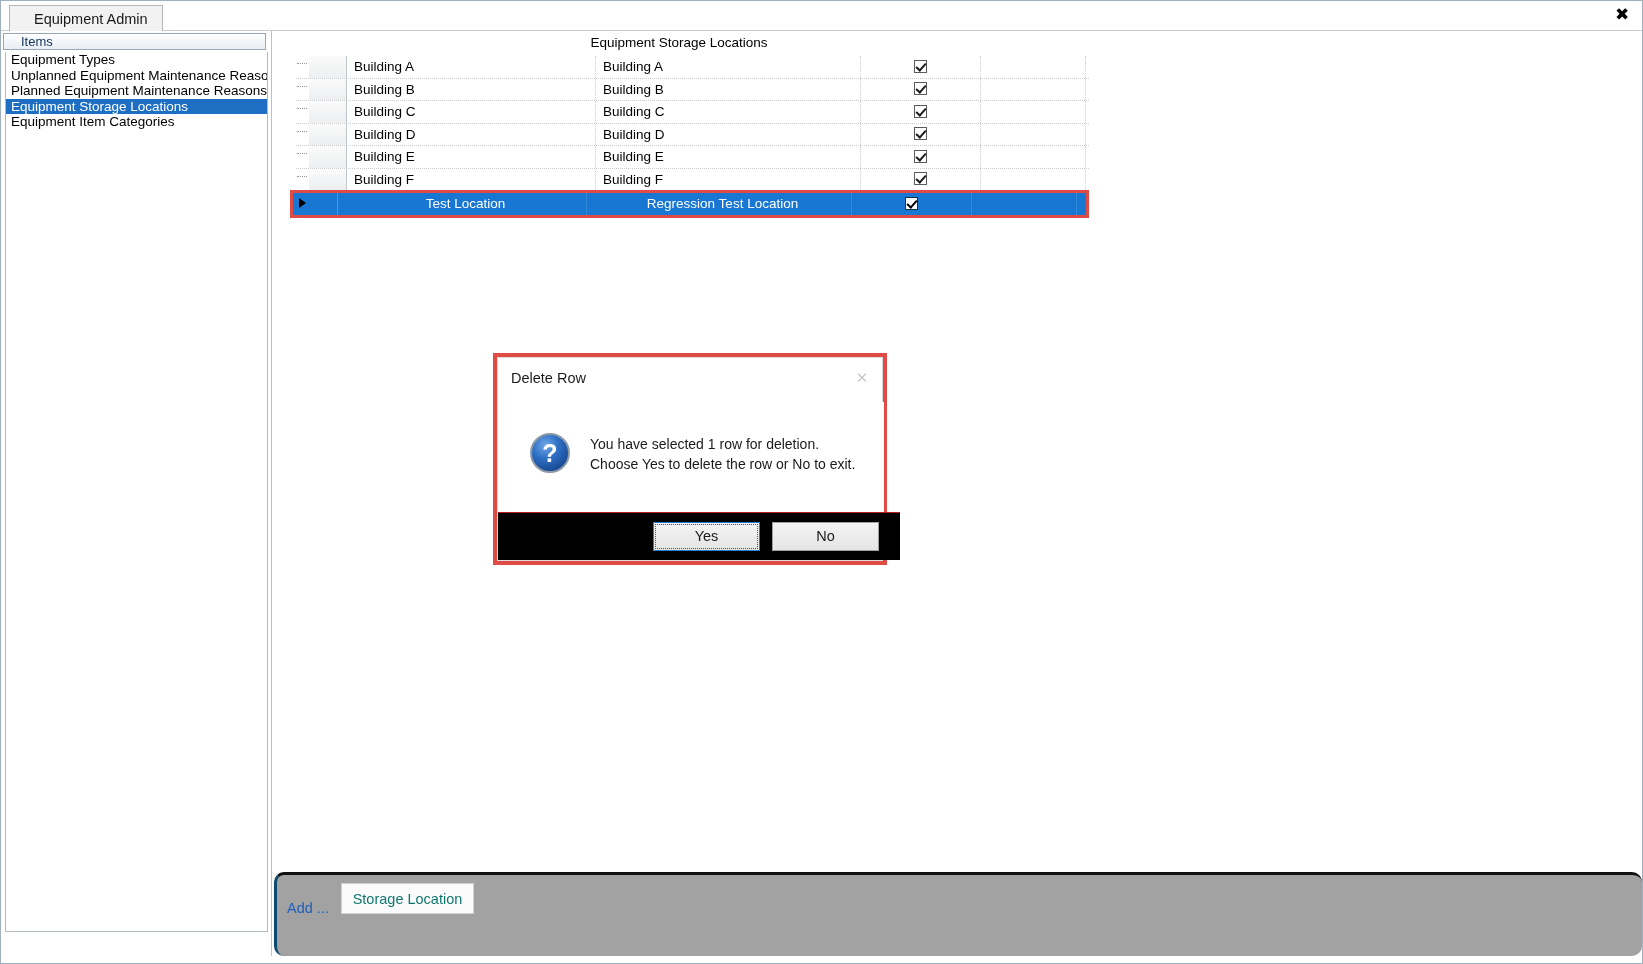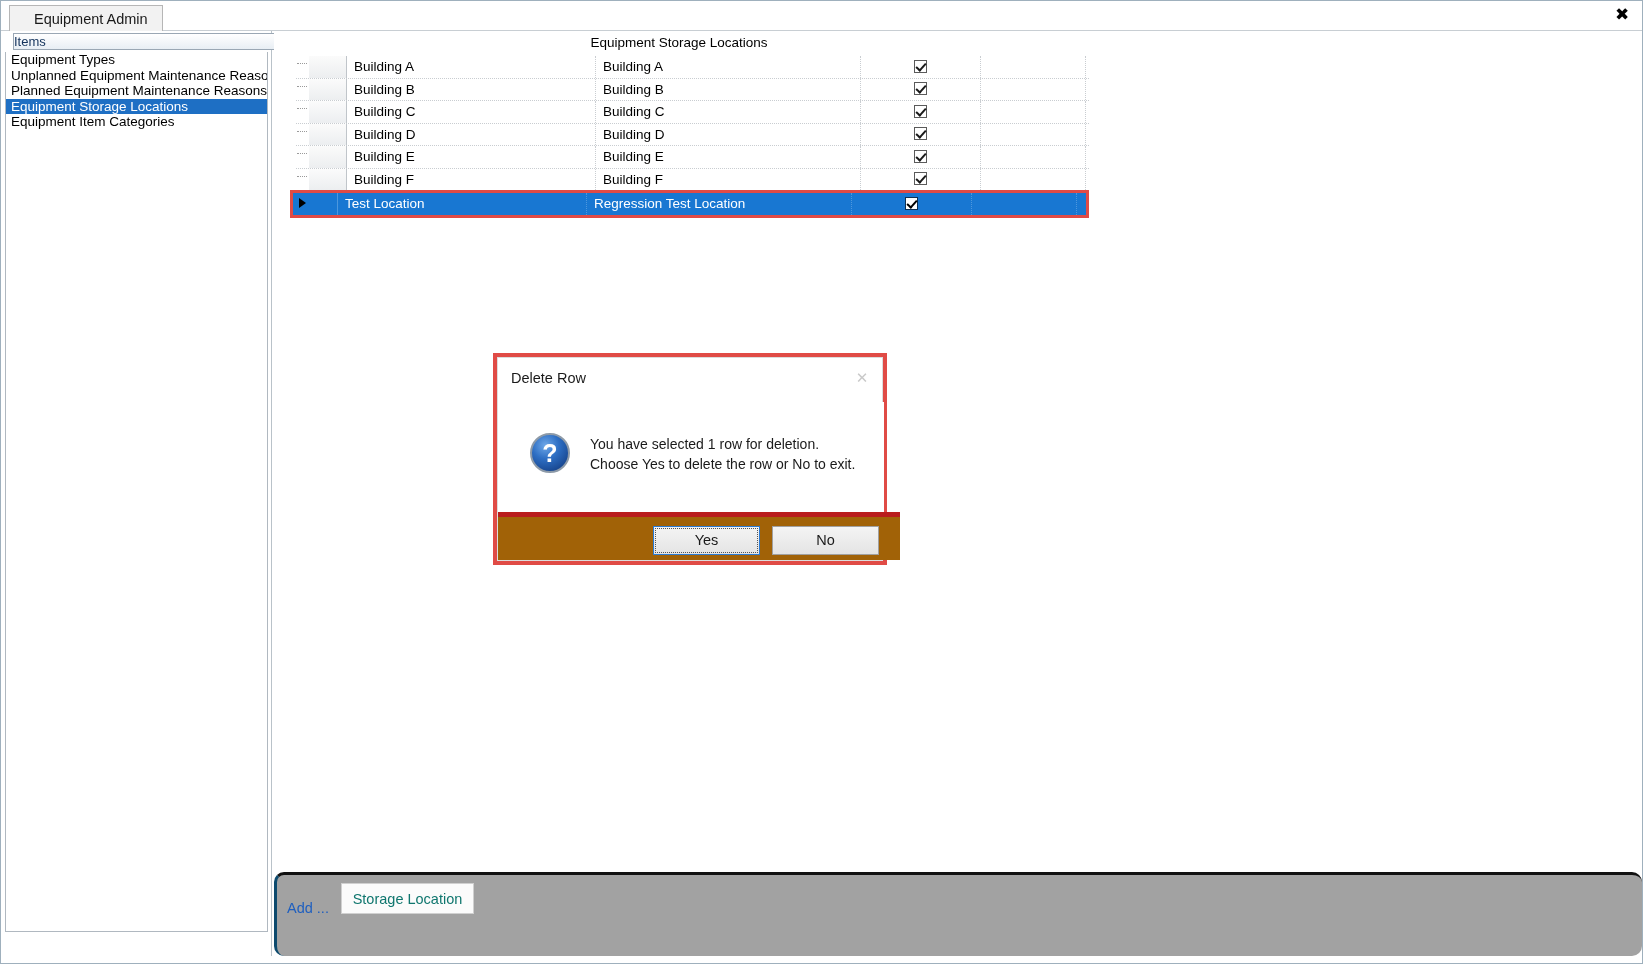--- a/index.html
+++ b/index.html
@@ -57,27 +57,27 @@
   
   .left-panel {
     position: absolute;
     left: 2px; top: 30px;
     width: 269px; height: 925px;
     background: #ffffff;
     border-right: 1px solid #b9c2c9;
   }
   .items-header {
     position: absolute;
-    left: 10px; top: 2px;
+    left: 0; top: 2px;
     width: 263px; height: 17px;
     background: linear-gradient(to bottom, #ffffff 0%, #e8eef4 100%);
     border: 1px solid #9aa7b4;
     font-size: 13px;
     color: #14335c;
-    padding-left: 0;
+    padding-left: 17px;
     line-height: 15px;
     white-space: nowrap;
   }
   .items-list {
     position: absolute;
     left: 2px; top: 21px;
     width: 263px; height: 880px;
     background: #ffffff;
     border: 1px solid #b0b8c0;
     border-top: none;
@@ -217,20 +217,21 @@
     position: relative;
     border: 3px solid #e04b46;
     margin-left: -6px;
     margin-top: -1px;
     width: 799px;
   }
   .grow.selected {
     background: #1877d2;
     border-bottom: none;
     height: 22px;
+    text-align: center;
   }
   .grow.selected .gcell { color: #ffffff; border-right: 1px dotted #4d97dd; }
   .grow.selected .gcell.rowhdr {
     width: 19px;
     background: #1877d2;
     border-right: none;
   }
   .grow.selected .gcell.rowpad {
     width: 26px;
     background: #1877d2;
@@ -329,22 +330,22 @@
     left: 92px; top: 32px;
     font-size: 14px;
     color: #1a1a1a;
     line-height: 20px;
     white-space: nowrap;
   }
   .dlg-footer {
     position: absolute;
     left: 0; bottom: 0;
     width: 402px; height: 48px;
-    background: #a16207;
-    border-top: 5px solid #b91c1c;
+    background: #000000;
+    border-top: 1px solid #b91c1c;
   }
   .dlg-btn {
     position: absolute;
     top: 9px;
     width: 107px; height: 29px;
     background: linear-gradient(to bottom,#f4f4f4 0%, #e4e4e4 100%);
     border: 1px solid #a0a0a0;
     font-size: 14.5px;
     color: #1a1a1a;
     text-align: center;

